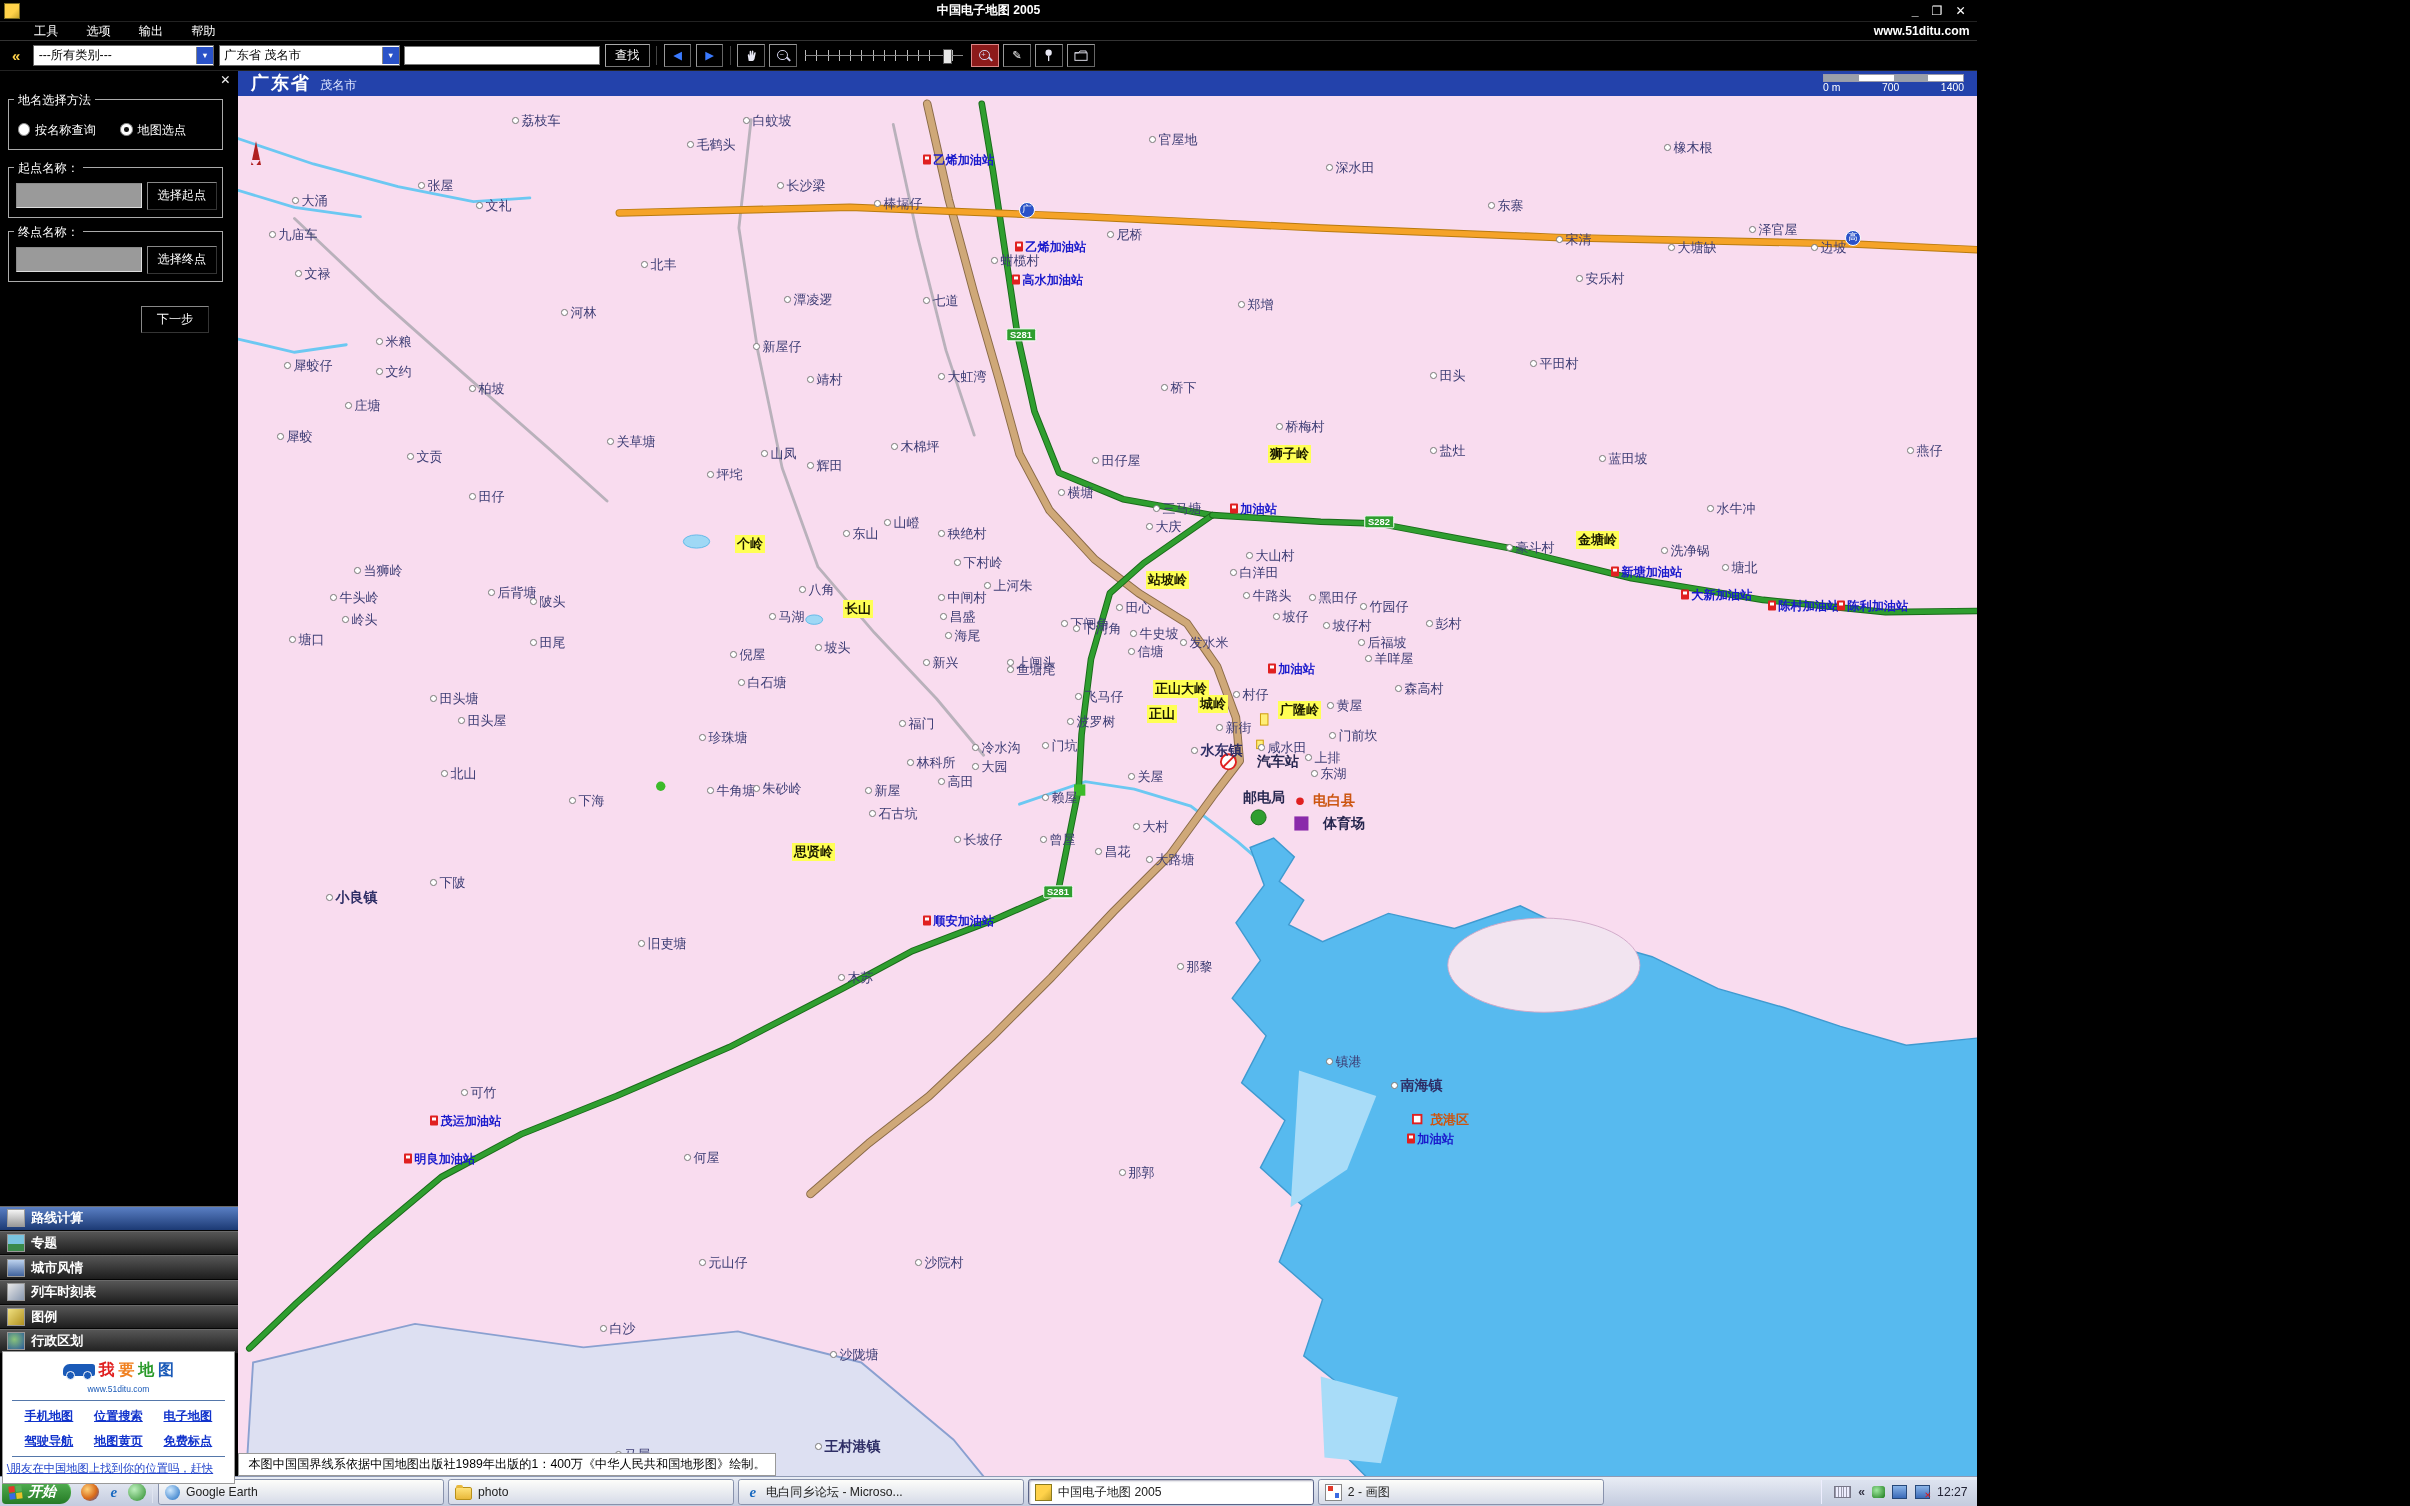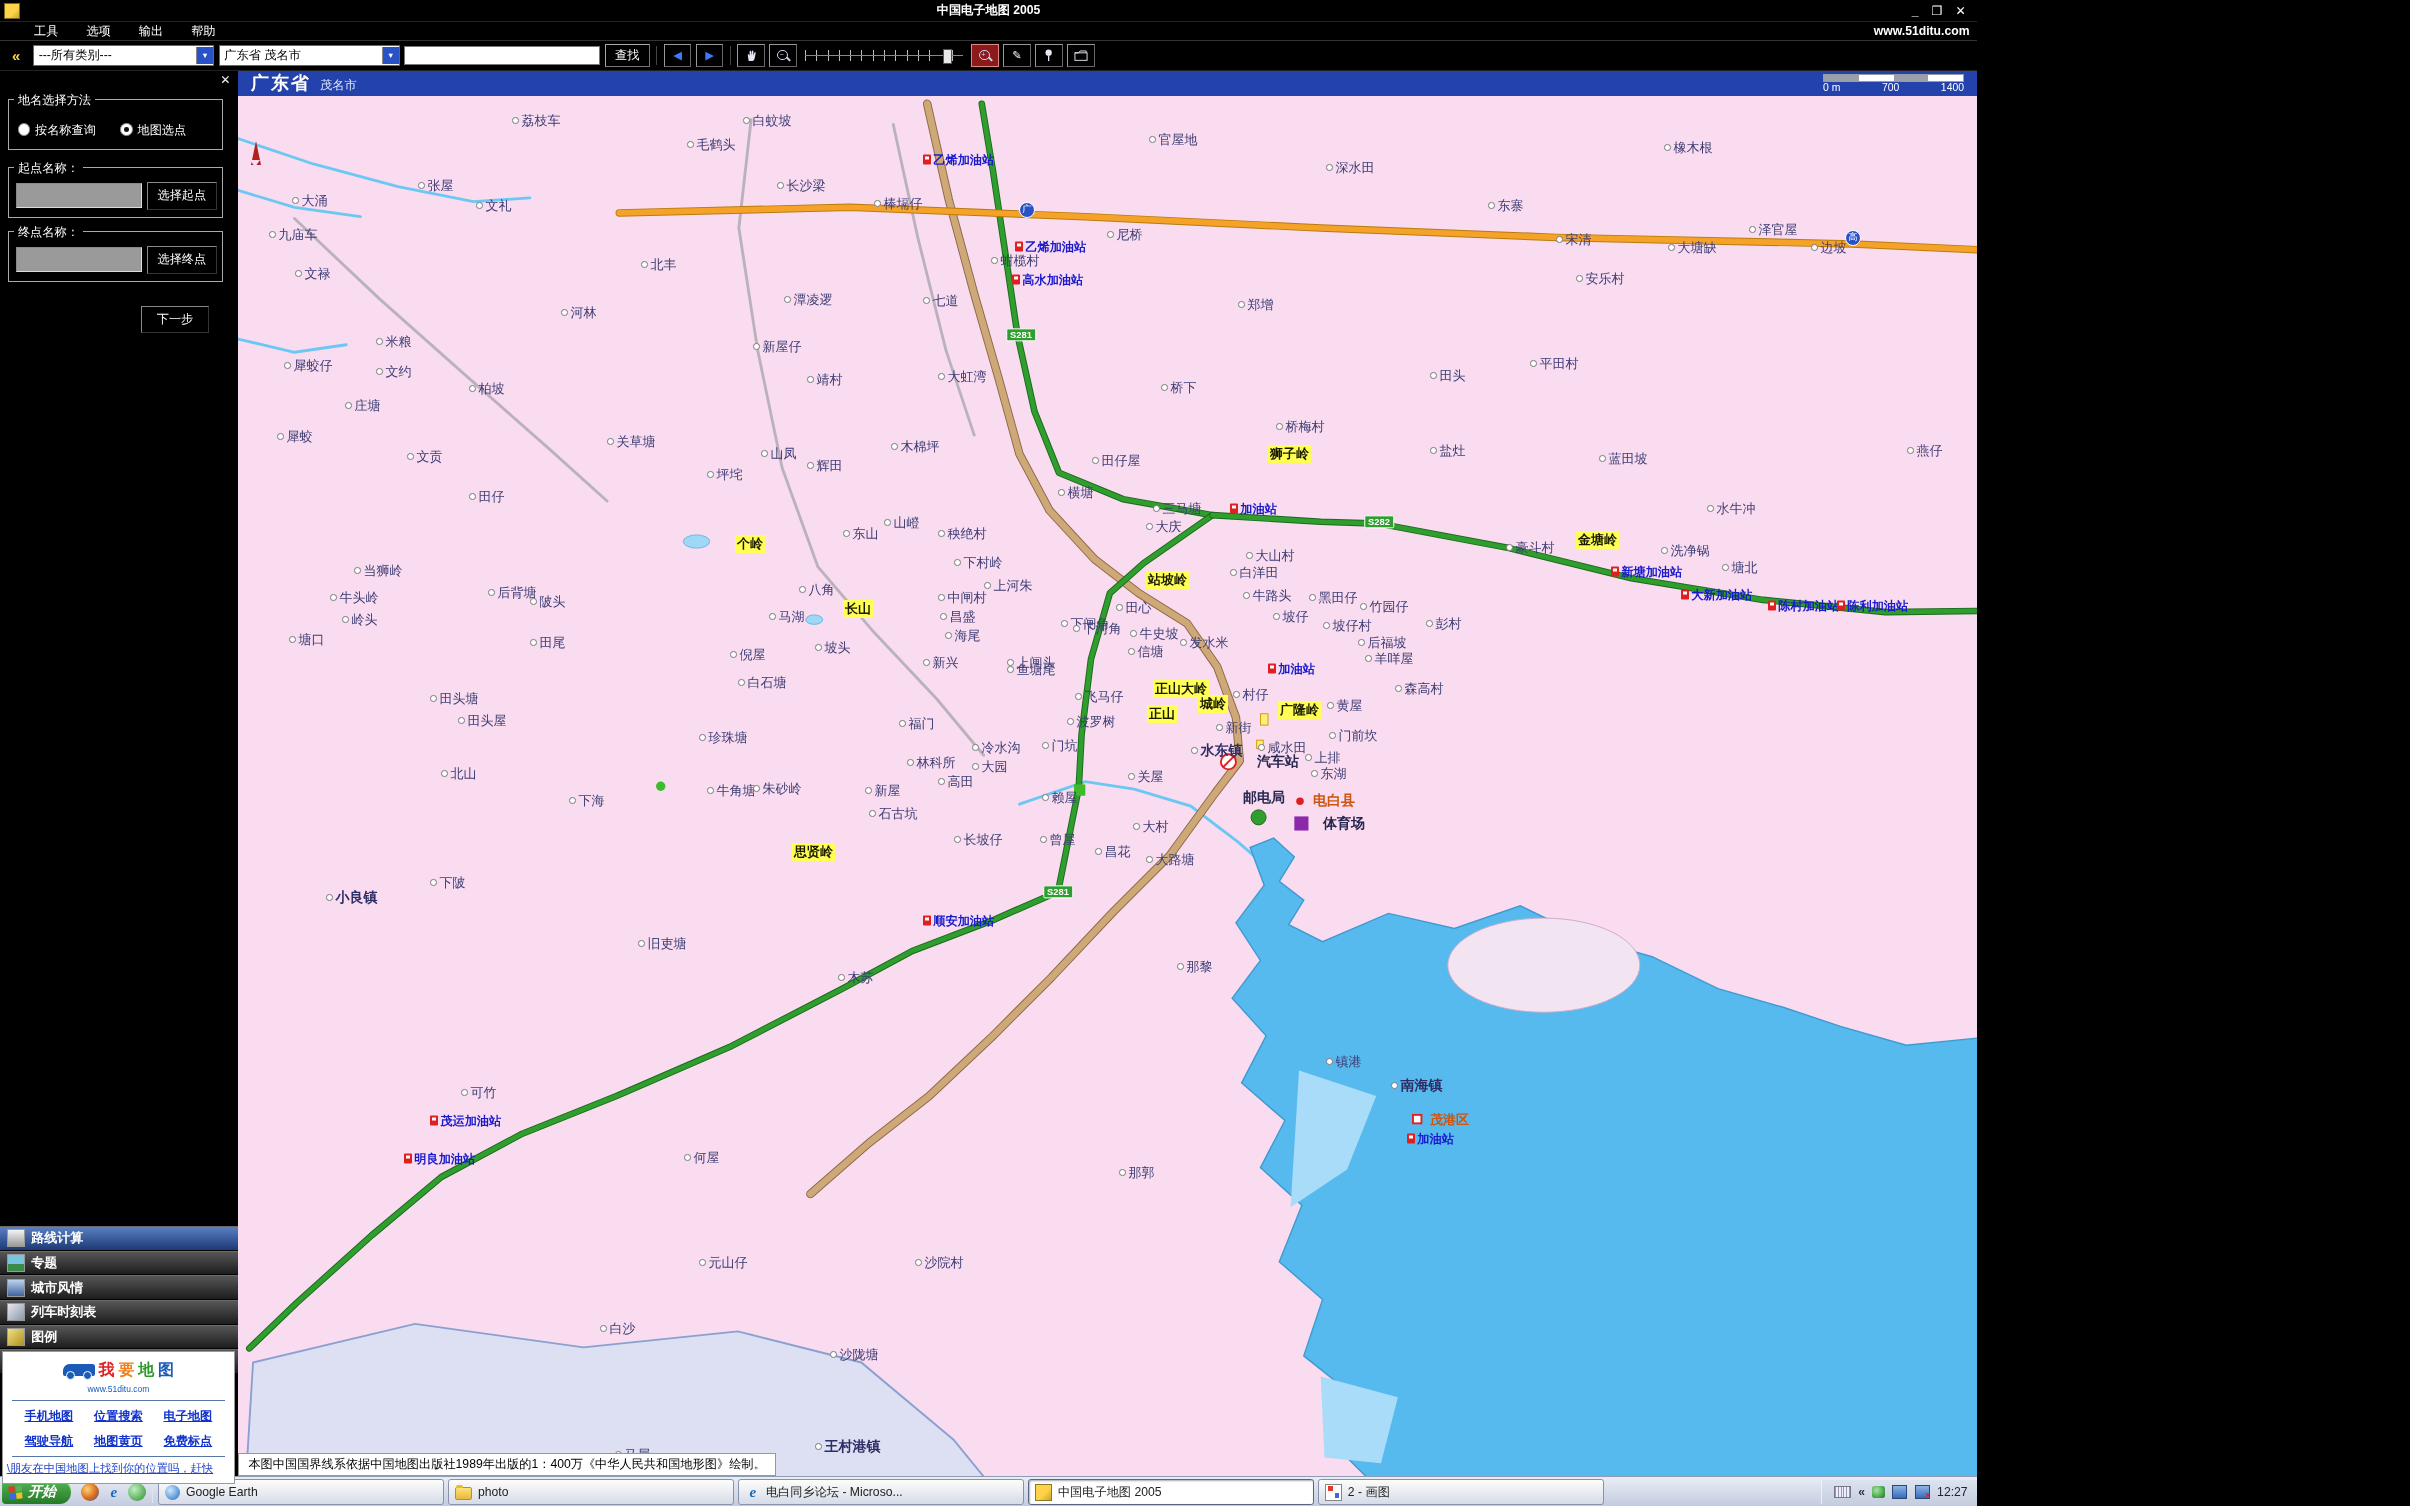--- a/index.html
+++ b/index.html
@@ -48,21 +48,21 @@
   #gb-method{top:28px;height:49px;}
   #gb-method .radios{display:flex;align-items:center;height:100%;padding:5.6px 5.6px 0 9.4px;gap:24.5px;font-size:12.2px;}
   .radio{width:10.4px;height:10.4px;border-radius:50%;background:#fff;border:0.9px solid #888;display:inline-block;margin-right:4.7px;vertical-align:-1.9px;position:relative;}
   .radio.checked::after{content:"";position:absolute;left:2.8px;top:2.8px;width:4.7px;height:4.7px;border-radius:50%;background:#111;}
   #gb-start{top:96px;height:49px;} #gb-end{top:160px;height:49px;}
   .gb-input{position:absolute;left:7.5px;top:15px;width:124px;height:22.6px;background:#9a9a9a;border:1.9px inset #ddd;}
   .gb-btn{position:absolute;right:4.7px;top:14px;width:68px;height:25.4px;background:#000;color:#fff;font-size:12.2px;
     border:1.9px outset #888;display:flex;align-items:center;justify-content:center;}
   #btn-next{position:absolute;left:141px;top:235px;width:66px;height:24.5px;background:#000;color:#fff;font-size:12.2px;
     border:1.9px outset #888;display:flex;align-items:center;justify-content:center;}
-  #accordion{position:absolute;left:0;top:1135px;width:238px;margin-top:20px;}
+  #accordion{position:absolute;left:0;top:1135px;width:238px;}
   .acc-item{height:22.6px;display:flex;align-items:center;gap:6.6px;padding-left:6.6px;font-size:13px;font-weight:bold;color:#fff;
     background:linear-gradient(#565656,#1d1d1d);border-top:0.9px solid #6a6a6a;border-bottom:0.9px solid #050505;}
   .acc-item.active{background:linear-gradient(#5a7fc4,#1c3a74);}
   .acc-ic{width:16px;height:16px;border:0.9px solid #999;flex:none;}
   .ic-0{background:linear-gradient(#f4f4f4,#9a9a9a);} .ic-1{background:linear-gradient(#7ac4e0 55%,#3a8a4a 55%);}
   .ic-2{background:linear-gradient(#bcd2ee,#40629c);} .ic-3{background:linear-gradient(135deg,#e8e8e8,#8898b0);}
   .ic-4{background:linear-gradient(135deg,#f0e080,#b09020);} .ic-5{background:radial-gradient(circle at 40% 40%,#8ac47a,#2a5a9a);}
   #whitebox{position:absolute;left:1.9px;top:1280px;width:231px;height:131px;background:#fff;border:1.9px solid #9a9a9a;color:#000;}
   #logo{display:flex;align-items:center;justify-content:center;gap:3.8px;margin-top:7.5px;}
   #logo .car{width:32px;height:12.2px;background:#1a5ab8;border-radius:6.6px 2.8px 1.9px 1.9px;position:relative;}

